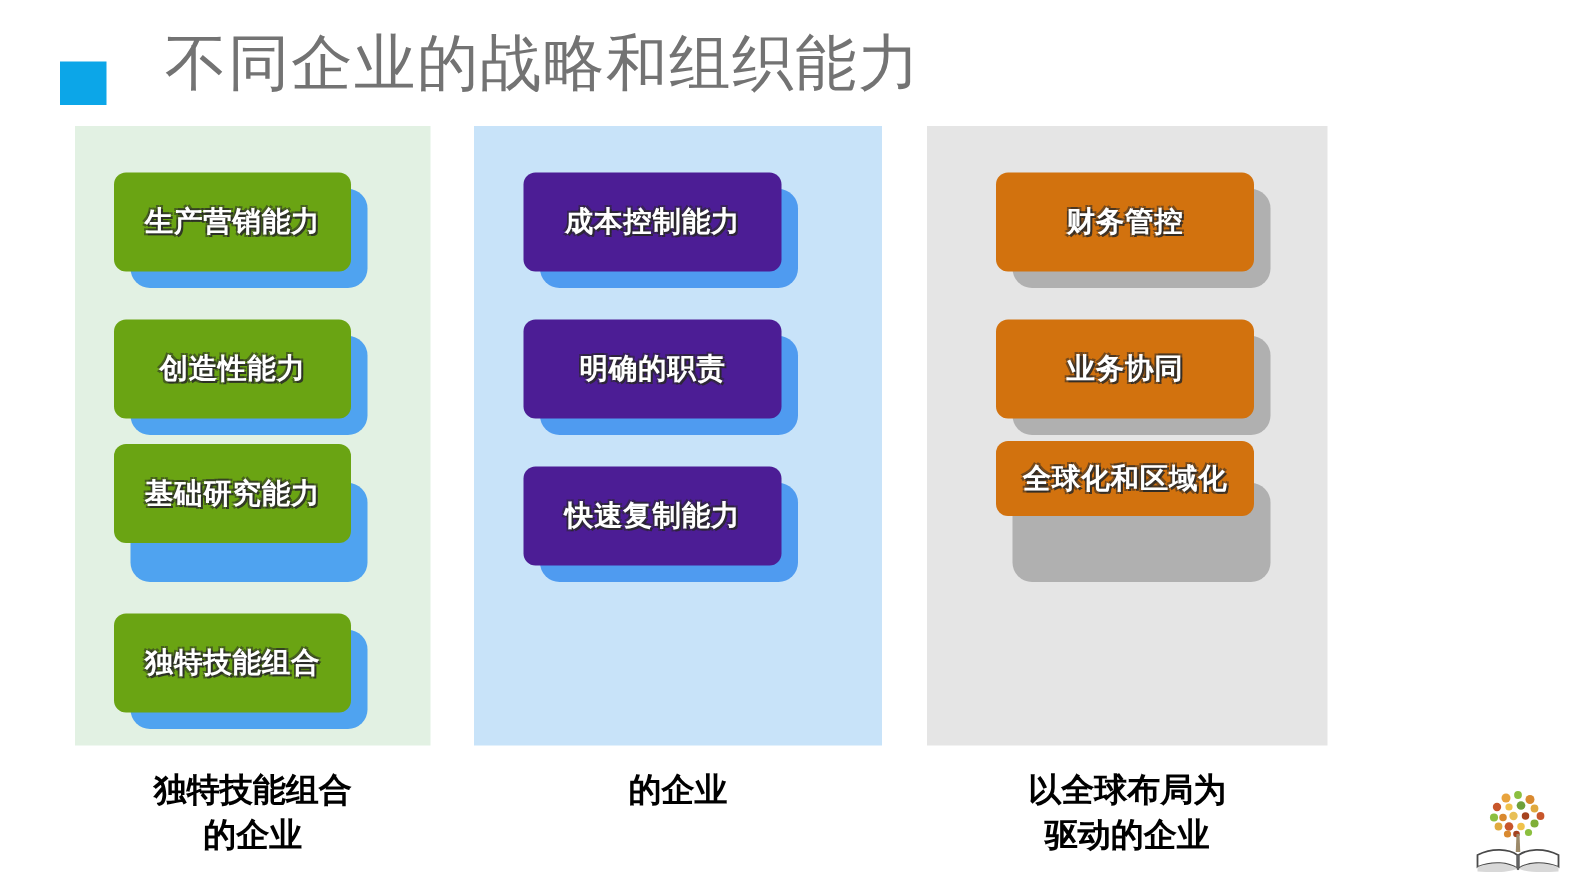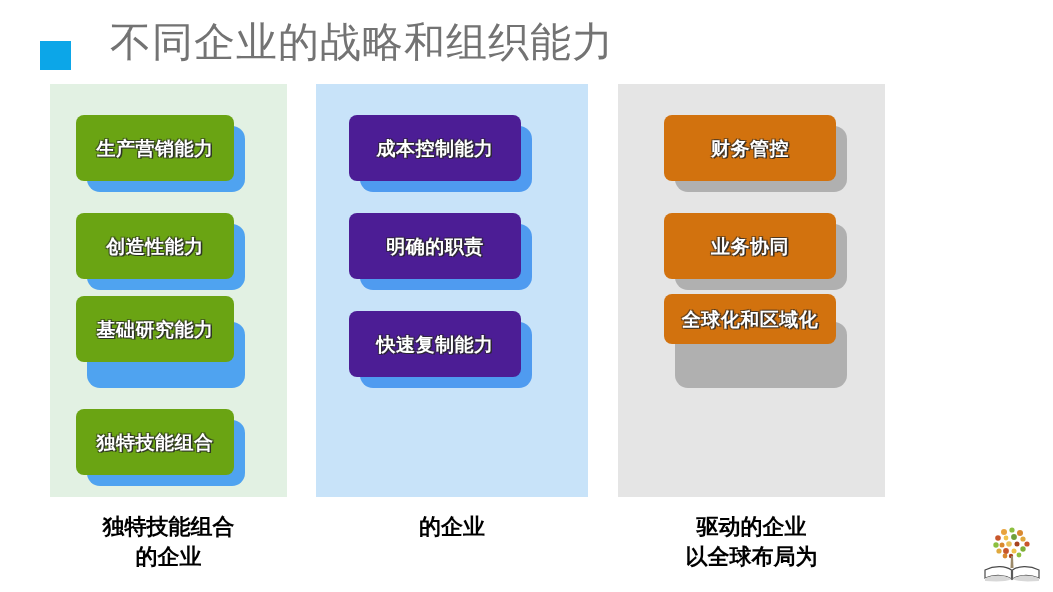--- a/index.html
+++ b/index.html
@@ -179,22 +179,22 @@
     </div>
 
   <div class="caption" id="caption-0">
     <div>独特技能组合</div>
     <div>的企业</div>
   </div>
   <div class="caption" id="caption-1">
     <div>的企业</div>
   </div>
   <div class="caption" id="caption-2">
+    <div>以全球布局为</div>
     <div>驱动的企业</div>
-    <div>以全球布局为</div>
   </div>
 
   <div id="logo">
     <svg viewBox="0 0 68 68" width="68" height="68" aria-hidden="true">
       <g>
 
         <circle cx="34" cy="24" r="17" fill="#FFFFFF"></circle>
         <g>
           <circle cx="26" cy="14" r="3.0" fill="#E8A33D"></circle>
           <circle cx="34" cy="12" r="2.6" fill="#8CBF3F"></circle>

